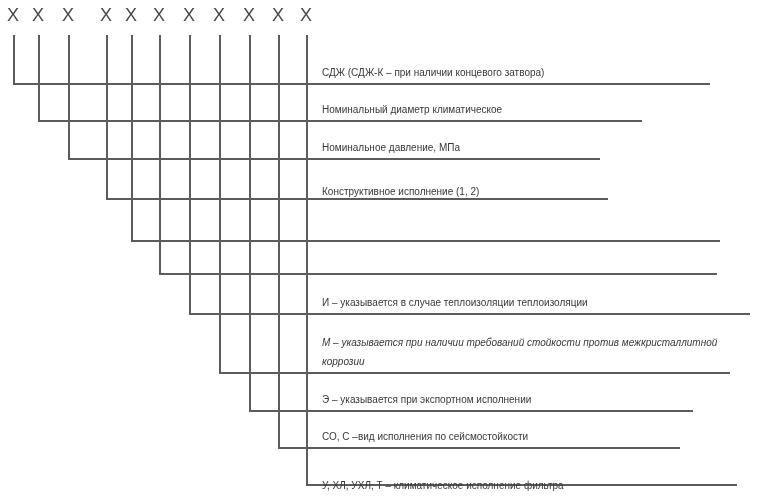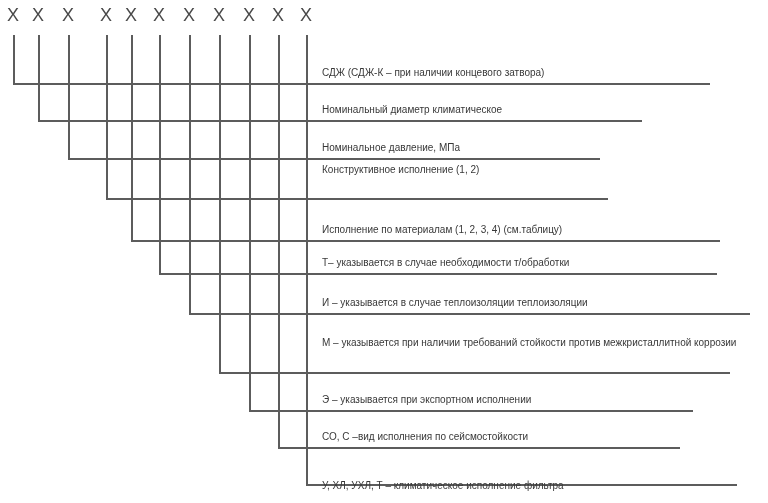--- a/index.html
+++ b/index.html
@@ -42,20 +42,21 @@
     left: 315px;
     font-size: 10px;
     line-height: 19px;
     color: #383838;
     white-space: nowrap;
     margin-left: 7px;
   }
   .row-label.wrap {
     white-space: normal;
     width: 430px;
+    font-style: italic;
   }
 </style>
 </head>
 <body>
 
 <div class="canvas">
 
   <span class="x-mark" style="left:4px">X</span>
   <span class="x-mark" style="left:29px">X</span>
   <span class="x-mark" style="left:59px">X</span>
@@ -88,22 +89,20 @@
   <div class="hline" style="left:159px; top:273px; width:558px"></div>
   <div class="hline" style="left:189px; top:313px; width:561px"></div>
   <div class="hline" style="left:219px; top:372px; width:511px"></div>
   <div class="hline" style="left:249px; top:410px; width:444px"></div>
   <div class="hline" style="left:278px; top:447px; width:402px"></div>
   <div class="hline" style="left:306px; top:484px; width:431px"></div>
 
   <div class="row-label" style="top:63px">СДЖ (СДЖ-К – при наличии концевого затвора)</div>
   <div class="row-label" style="top:100px">Номинальный диаметр климатическое</div>
   <div class="row-label" style="top:138px">Номинальное давление, МПа</div>
-  <div class="row-label" style="top:160px">Конструктивное исполнение (1, 2)</div>
-  <div class="row-label" style="top:220px">Исполнение по материалам (1, 2, 3, 4) (см.таблицу)</div>
-  <div class="row-label" style="top:253px">Т– указывается в случае необходимости т/обработки</div>
+  <div class="row-label" style="top:182px">Конструктивное исполнение (1, 2)</div>
   <div class="row-label" style="top:293px">И – указывается в случае теплоизоляции теплоизоляции</div>
   <div class="row-label wrap" style="top:333px">М – указывается при наличии требований стойкости против межкристаллитной коррозии</div>
   <div class="row-label" style="top:390px">Э – указывается при экспортном исполнении</div>
   <div class="row-label" style="top:427px">СО, С –вид исполнения по сейсмостойкости</div>
   <div class="row-label" style="top:476px">У, ХЛ, УХЛ, Т – климатическое исполнение фильтра</div>
 
 </div>
 
 </body></html>

